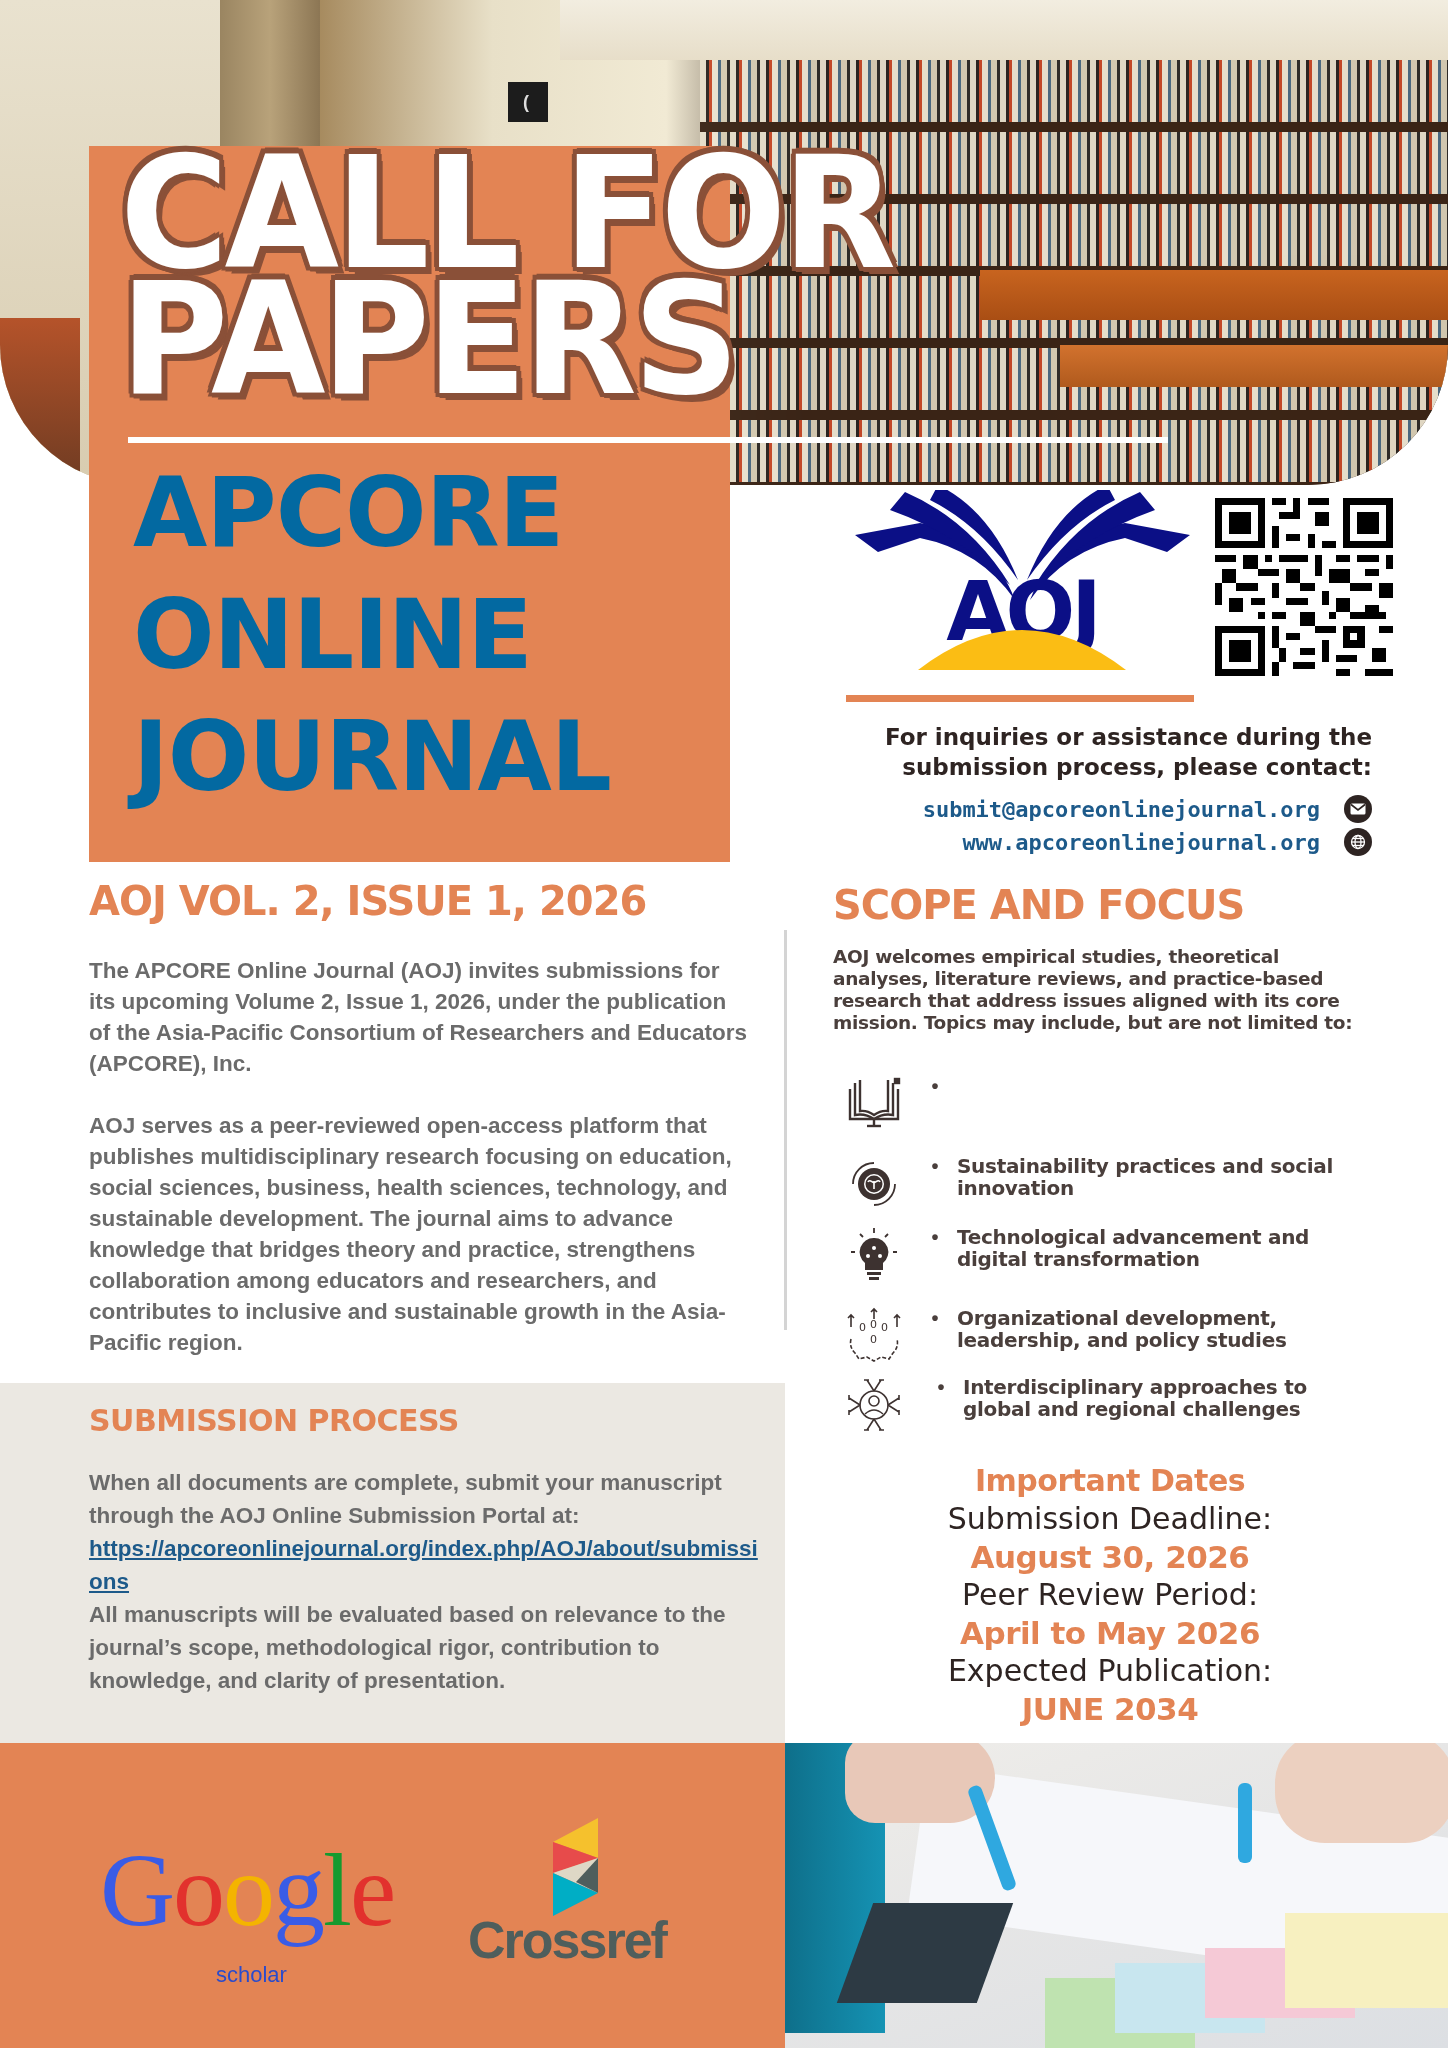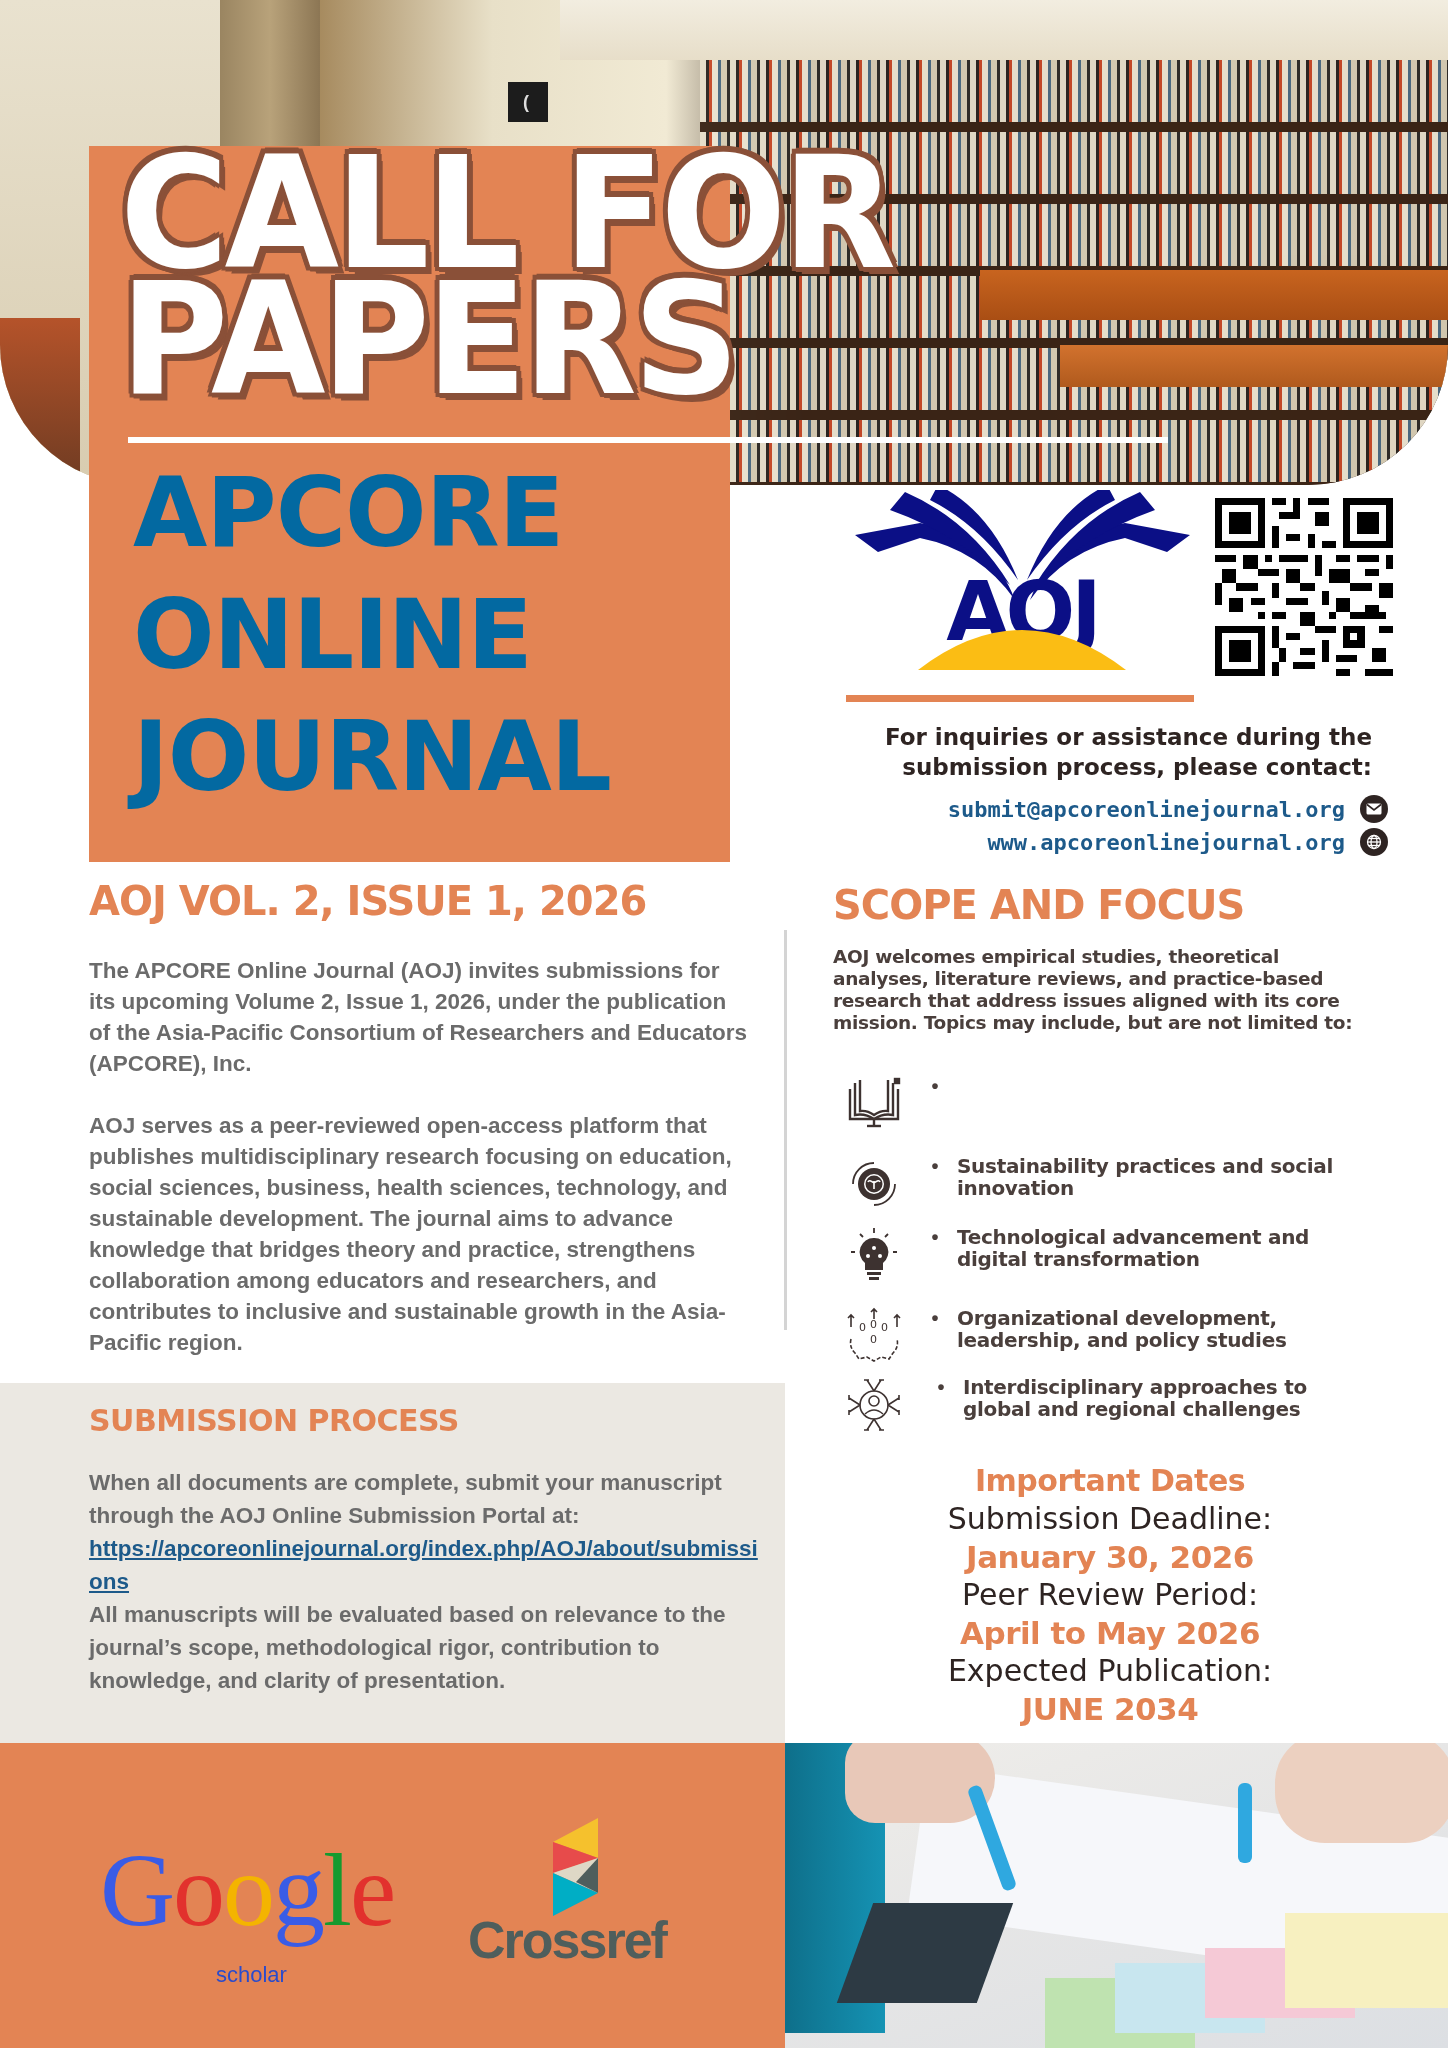--- a/index.html
+++ b/index.html
@@ -60,21 +60,21 @@
     
     .aoj-logo { position:absolute; left:850px; top:490px; width:345px; height:185px; }
     .qr { position:absolute; left:1215px; top:498px; width:178px; height:178px; background:#fff; }
     .orange-rule { position:absolute; left:846px; top:695px; width:348px; height:7px; background:#e38454; }
 
     .contact-intro {
       position:absolute; left:820px; top:722px; width:552px; text-align:right;
       font-family: "DejaVu Sans", sans-serif; font-weight: bold; color:#2e2422;
       font-size: 23px; line-height: 30px;
     }
-    .contact-line { position:absolute; right:60px; display:flex; align-items:center; gap:15px;
+    .contact-line { position:absolute; right:76px; display:flex; align-items:center; gap:24px;
       font-family: "DejaVu Sans Mono", monospace; font-weight:bold; color:#1d5a8a; font-size:22px;margin-left:26px; }
     .contact-line.email { top: 795px; }
     .contact-line.web { top: 828px; }
     .contact-icon { width:28px; height:28px; border-radius:50%; background:#2e2422; display:inline-flex;
       align-items:center; justify-content:center; }
     .contact-text { text-decoration: none; color:#1d5a8a; }
 
     
     .vol-heading {
       position:absolute; left:89px; top:878px; color:#e38454;
@@ -385,21 +385,21 @@
     <path d="M15 29 L4 22 M15 29 L4 36 M4 19 L4 24 M4 34 L4 39"></path>
     <path d="M43 29 L54 22 M43 29 L54 36 M54 19 L54 24 M54 34 L54 39"></path>
   </svg>
   <span class="topic-bullet" style="margin-left:16px">•</span>
   <span class="topic-text">Interdisciplinary approaches to global and regional challenges</span>
 </div>
 
 <div class="dates">
   <div class="dates-title">Important Dates</div>
   <div class="label">Submission Deadline:</div>
-  <div class="value">January 30, 2026</div>
+  <div class="value">August 30, 2026</div>
   <div class="label">Peer Review Period:</div>
   <div class="value">April to May 2026</div>
   <div class="label">Expected Publication:</div>
   <div class="value">JUNE 2034</div>
 </div>
 
 <div class="bottom-photo">
   <div class="bp-paper"></div>
   <div class="bp-laptop"></div>
   <div class="bp-keys"></div>

